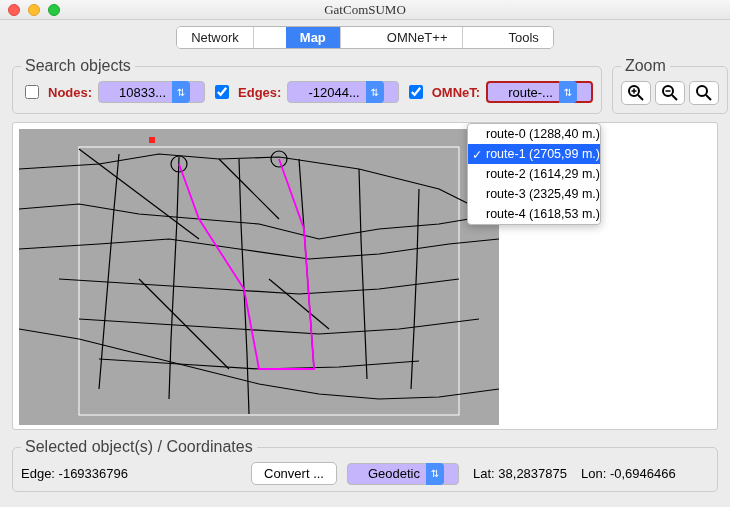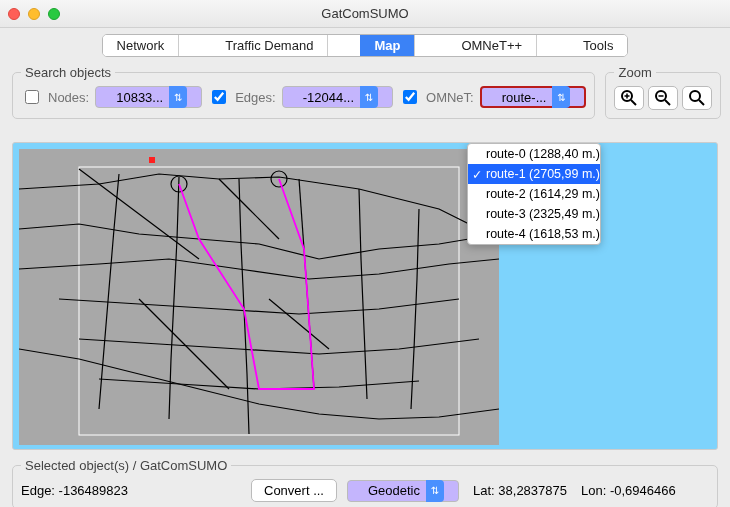--- a/index.html
+++ b/index.html
@@ -6,27 +6,28 @@
   body {
     margin: 0;
     font-family: -apple-system, "Helvetica Neue", Arial, sans-serif;
     font-size: 13px;
     background: #ececec;
     width: 730px;
     height: 507px;
     overflow: hidden;
   }
   .titlebar {
-    height: 28px;
+    height: 20px;
     background: linear-gradient(#f6f6f6, #e8e8e8);
     border-bottom: 1px solid #d0d0d0;
     display: flex;
     align-items: center;
     padding: 0 8px;
     position: relative;
+    font-family: Liberation Serif, serif;
   }
   .traffic-lights { display: flex; gap: 8px; }
   .tl { width: 12px; height: 12px; border-radius: 50%; }
   .tl.red { background: #ff5f57; border: 1px solid #e1483f; }
   .tl.yellow { background: #ffbd2e; border: 1px solid #e0a123; }
   .tl.green { background: #28c940; border: 1px solid #1ba62f; }
   .title { position: absolute; left: 50%; transform: translateX(-50%); color: #333; font-size: 13px; }
   .tabs {
     display: flex;
     justify-content: center;
@@ -50,26 +51,26 @@
   }
   .tab:last-child { border-right: none; }
   .tab.active { background: #3b82f6; color: #fff; font-weight: bold; }
   .content { padding: 4px 12px 8px; }
   fieldset {
     border: 1px solid #ccc;
     border-radius: 5px;
     padding: 6px 8px 8px;
     margin: 0;
   }
-  legend { color: #444; padding: 0 4px; font-size: 13px; }
+  legend { color: #444; padding: 0 4px; font-size: 16px; }
   .row1 { display: flex; gap: 10px; align-items: stretch; }
   .search-group { flex: 1; }
   .search-row { display: flex; align-items: center; gap: 6px; flex-wrap: nowrap; }
   .check { width: 14px; height: 14px; }
-  .label { color: #737373; }
+  .label { color: #b91c1c; font-weight: bold; }
   .select {
     appearance: none;
     background: #c4b5fd;
     border: 1px solid #bbb;
     border-radius: 4px;
     padding: 2px 20px;
     font-size: 13px;
     height: 22px;
     position: relative;
     display: inline-flex;
@@ -94,22 +95,22 @@
     width: 30px; height: 24px;
     background: #fff;
     border: 1px solid #bbb;
     border-radius: 5px;
     display: flex; align-items: center; justify-content: center;
     cursor: pointer;
     font-size: 14px;
     font-weight: bold;
   }
   .map-area {
-    margin-top: 23px;
-    background: #7dd3fc;
+    margin-top: 8px;
+    background: #ffffff;
     border: 1px solid #ccc;
     border-radius: 3px;
     height: 308px;
     padding: 6px;
     position: relative;
     overflow: hidden;
     text-align: right;
   }
   .map-canvas {
     width: 480px;
@@ -166,21 +167,20 @@
     <div class="tl red"></div>
     <div class="tl yellow"></div>
     <div class="tl green"></div>
   </div>
   <div class="title">GatComSUMO</div>
 </div>
 
 <div class="tabs">
   <div class="tabbar" id="tabbar">
       <div class="tab">Network</div>
-      <div class="tab">Traffic Demand</div>
       <div class="tab active">Map</div>
       <div class="tab">OMNeT++</div>
       <div class="tab">Tools</div>
     </div>
 </div>
 
 <div class="content">
   <div class="row1">
     <fieldset class="search-group">
       <legend>Search objects</legend>
@@ -271,23 +271,23 @@
     <div class="dropdown" id="routes-dropdown">
         <div class="dropdown-item">route-0 (1288,40 m.)</div>
         <div class="dropdown-item selected">route-1 (2705,99 m.)</div>
         <div class="dropdown-item">route-2 (1614,29 m.)</div>
         <div class="dropdown-item">route-3 (2325,49 m.)</div>
         <div class="dropdown-item">route-4 (1618,53 m.)</div>
       </div>
   </div>
 
   <fieldset class="bottom-group">
-    <legend>Selected object(s) / GatComSUMO</legend>
+    <legend>Selected object(s) / Coordinates</legend>
     <div class="bottom-row">
-      <span class="edge-text">Edge: -136489823</span>
+      <span class="edge-text">Edge: -169336796</span>
       <button class="btn">Convert ...</button>
       <div class="select">
         <span>Geodetic</span>
         <span class="caret">⇅</span>
       </div>
       <span class="coord">Lat: 38,2837875</span>
       <span class="coord">Lon: -0,6946466</span>
     </div>
   </fieldset>
 </div>

